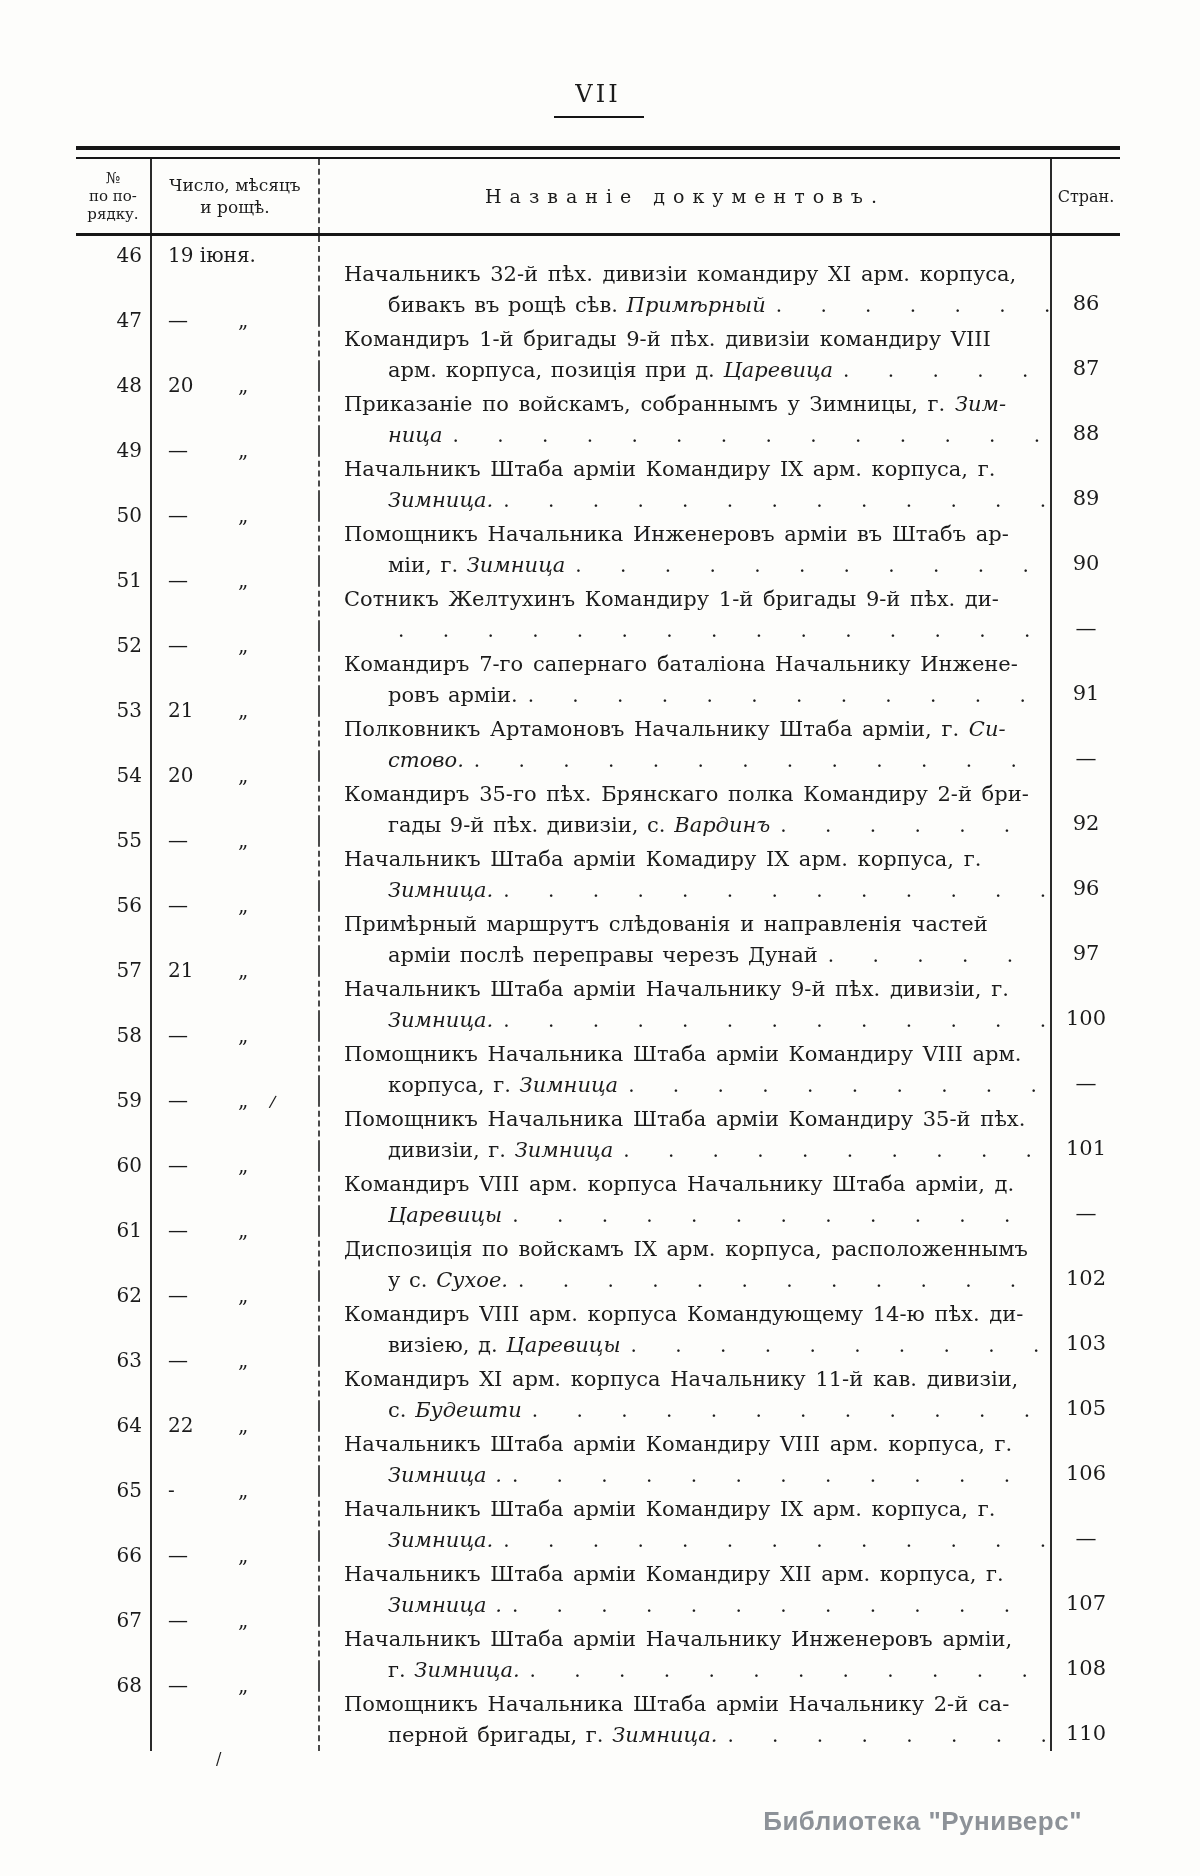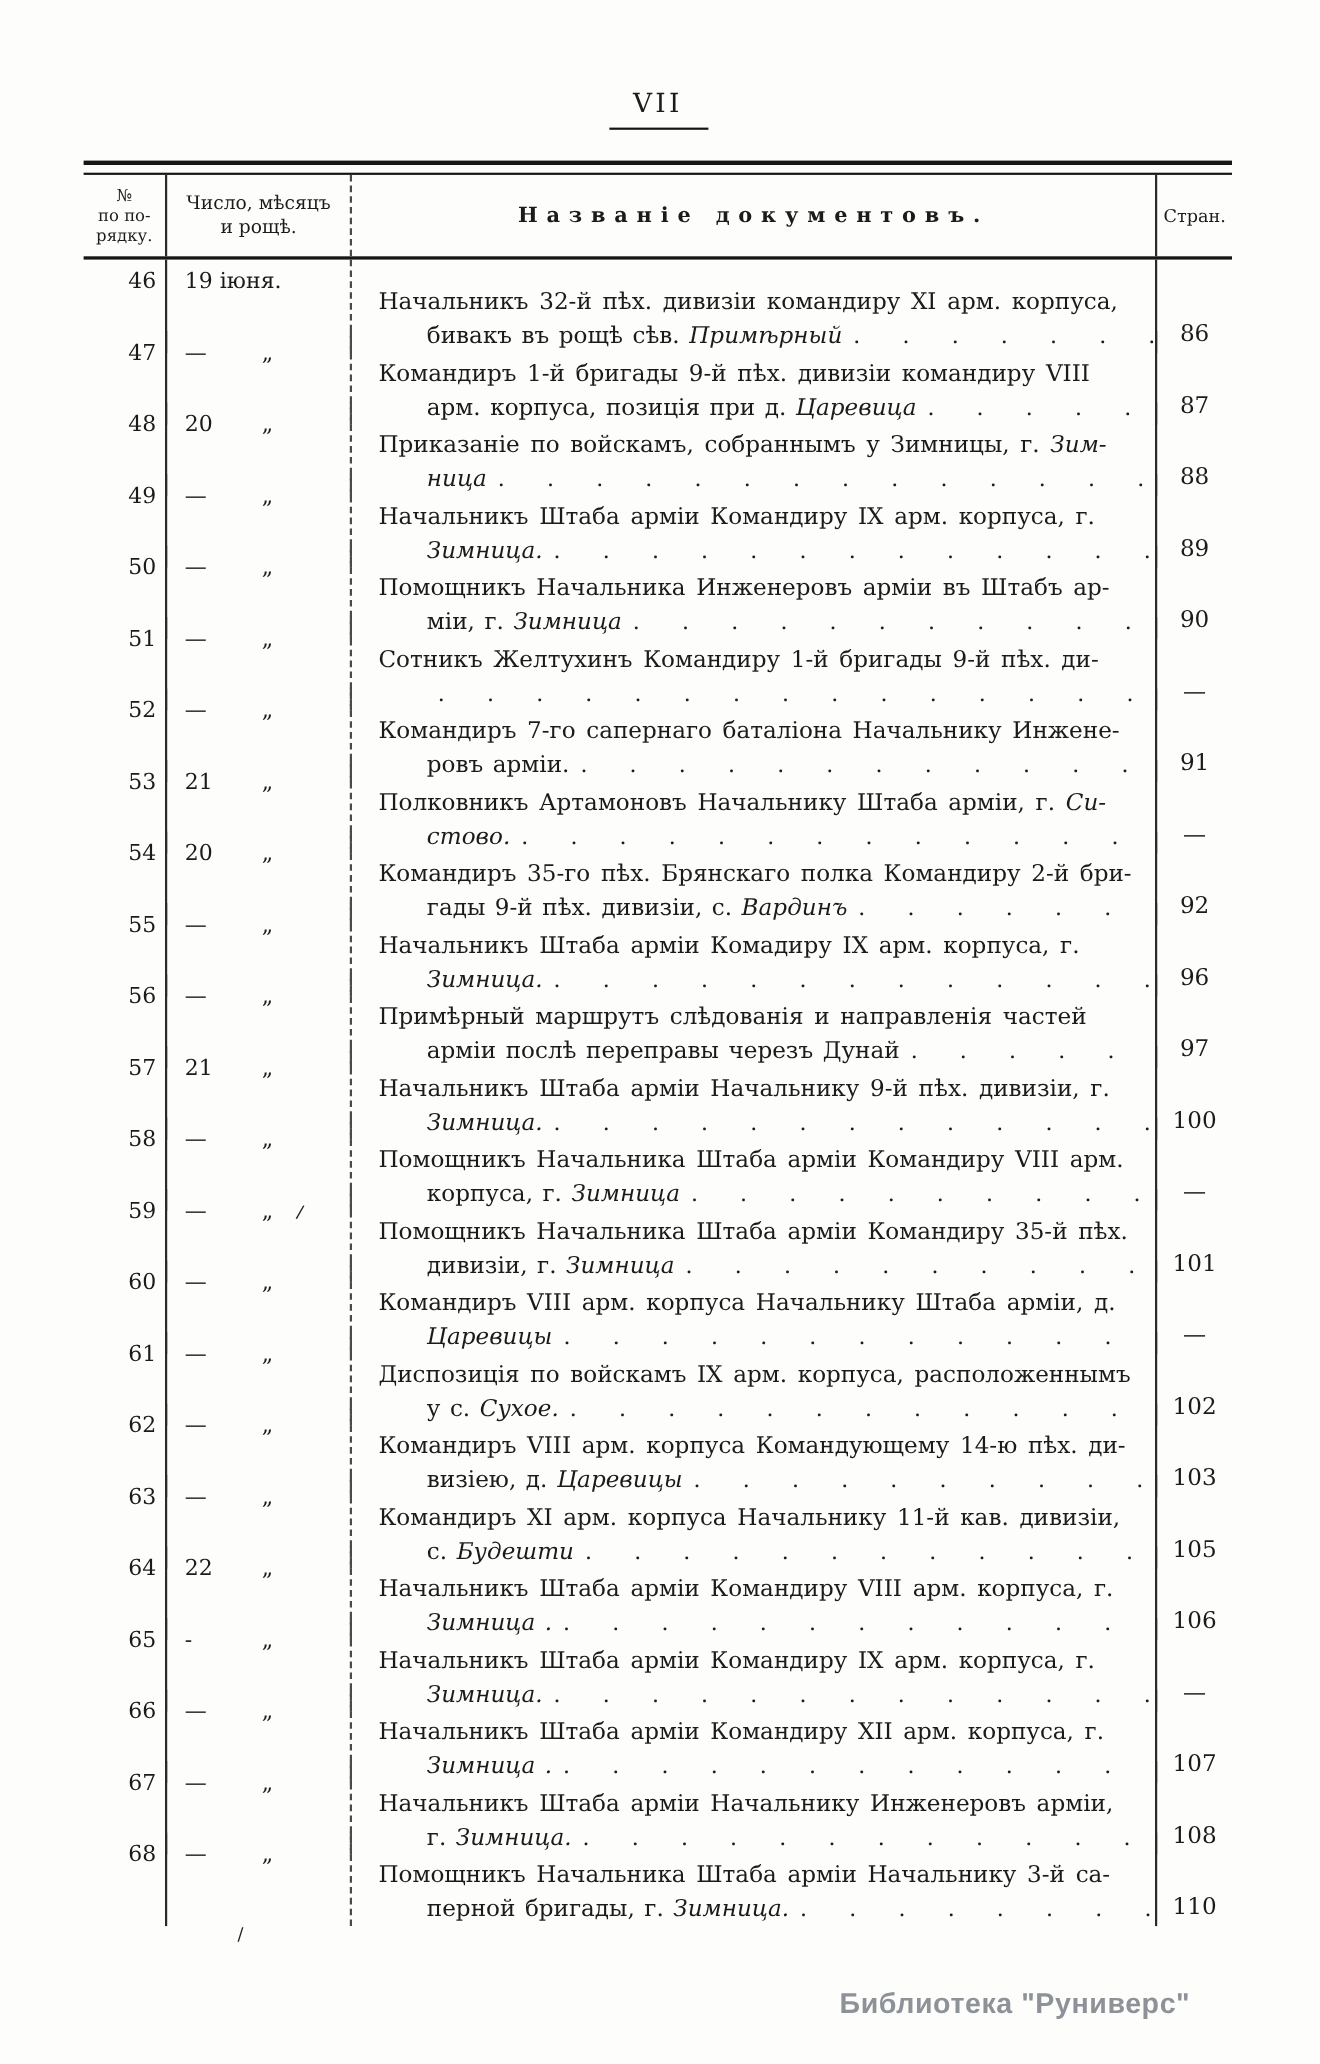--- a/index.html
+++ b/index.html
@@ -13,21 +13,21 @@
     font-size:24px;letter-spacing:3px;}
   .folio-rule{position:absolute;top:116px;left:554px;width:90px;height:2px;background:#151515;}
   .doc-table{position:absolute;top:146px;left:76px;width:1044px;}
   .toprule{height:7px;border-top:4px solid #161616;border-bottom:2px solid #161616;}
   .grid{display:grid;grid-template-columns:74px 168px 732px 70px;}
   .thead{min-height:74px;}
   .thead>div{display:flex;flex-direction:column;justify-content:center;align-items:center;
     padding:4px 2px;}
   .h-num{font-size:15px;line-height:18px;text-align:center;}
   .h-date{font-size:17px;line-height:22px;text-align:center;}
-  .h-title{font-size:19px;font-weight:bold;letter-spacing:8px;text-align:center;}
+  .h-title{font-size:19px;font-weight:normal;letter-spacing:8px;text-align:center;}
   .h-page{font-size:16px;}
   .midrule{height:3px;background:#161616;}
   .b-solid{border-left:2px solid #2a2a2a;}
   .b-dash{border-left:2px dashed #4a4a4a;}
   .row{display:grid;grid-template-columns:74px 168px 732px 70px;height:65px;}
   .c-num{font-size:20px;text-align:right;padding:4px 8px 0 0;line-height:30px;}
   .c-date{position:relative;font-size:20px;padding:4px 0 0 16px;line-height:30px;white-space:nowrap;}
   .c-date .day{display:inline-block;min-width:44px;}
   .c-date .ditto{display:inline-block;margin-left:26px;font-size:20px;}
   .c-date .mark{display:inline-block;margin-left:22px;font-size:16px;transform:rotate(12deg);}
@@ -336,21 +336,21 @@
             <div class="txt"><span>г. </span><span class="it">Зимница.</span></div>
             <div class="leader">. . . . . . . . . . . . . . . . . . . . . . . . . . . . . . . . . . . . . . . .</div>
           </div>
         </div>
         <div class="c-page b-solid">108</div>
       </div>
       <div class="row">
         <div class="c-num">68</div>
         <div class="c-date b-solid"><div class="day">—</div><div class="ditto">„</div><div class="mark-below">/</div></div>
         <div class="c-title b-dash">
-          <div class="l1"><span>Помощникъ Начальника Штаба  арміи Начальнику 3-й са-</span></div>
+          <div class="l1"><span>Помощникъ Начальника Штаба  арміи Начальнику 2-й са-</span></div>
           <div class="l2">
             <div class="txt"><span>перной бригады, г. </span><span class="it">Зимница.</span></div>
             <div class="leader">. . . . . . . . . . . . . . . . . . . . . . . . . . . . . . . . . . . . . . . .</div>
           </div>
         </div>
         <div class="c-page b-solid">110</div>
       </div>
     </div>
 </div>
 

